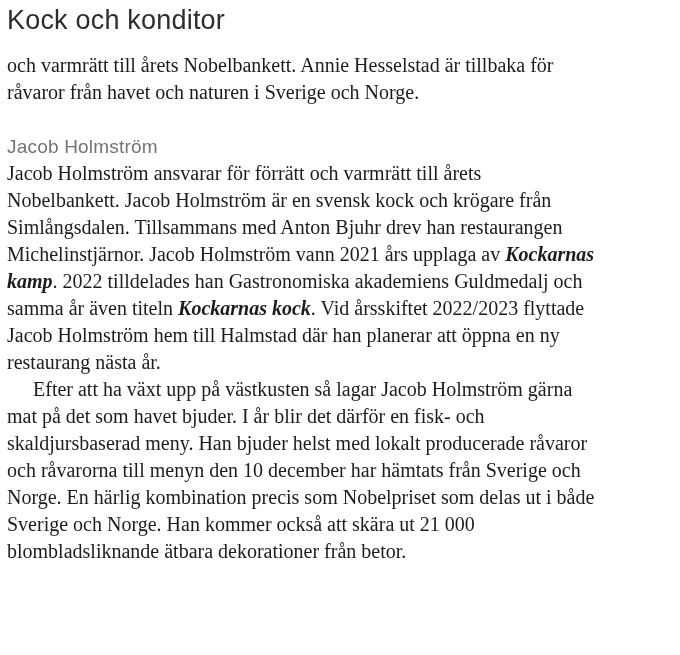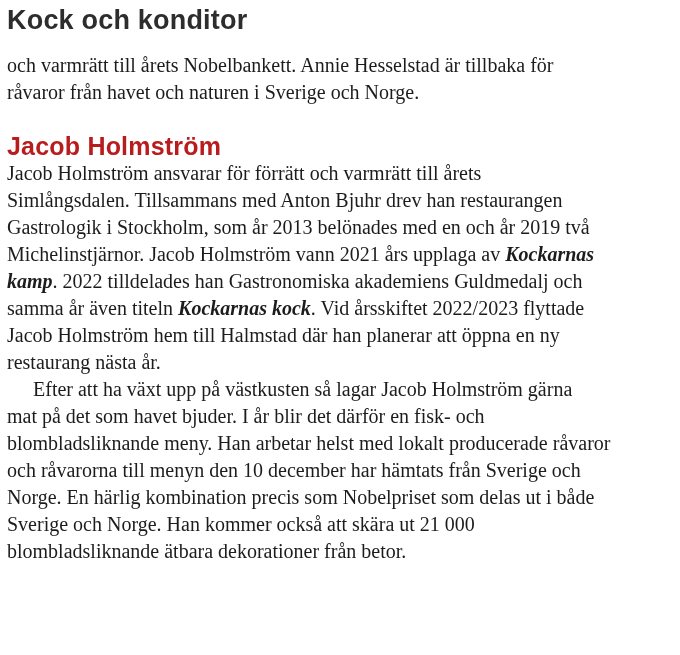--- a/index.html
+++ b/index.html
@@ -12,41 +12,41 @@
     height: 655px;
     overflow: hidden;
     color: #1c1c1c;
     font-family: "Liberation Serif", serif;
   }
   .page {
     padding: 5px 8px 0 7px;
   }
   .doc-title {
     font-family: "Liberation Sans", sans-serif;
-    font-weight: 700;
+    font-weight: 400;
     font-size: 27px;
     line-height: 31px;
     letter-spacing: 0.2px;
     color: #2d2d2d;
     margin: 0 0 16px 0;
   }
   .text-lines {
     font-size: 20px;
     line-height: 27px;
   }
   .text-lines .line {
     white-space: nowrap;
   }
   .section-heading {
     font-family: "Liberation Sans", sans-serif;
-    font-weight: 700;
-    font-size: 25px;
+    font-weight: 400;
+    font-size: 19px;
     line-height: 27px;
     letter-spacing: 0.2px;
-    color: #b91c1c;
+    color: #737373;
     margin: 27px 0 0 0;
   }
   .indent-first .line:first-child {
     text-indent: 26px;
   }
   em {
     font-style: italic;
     font-weight: bold;
   }
 </style>
@@ -59,32 +59,32 @@
 
   <div class="text-lines">
       <div class="line">och varmrätt till årets Nobelbankett. Annie Hesselstad är tillbaka för</div>
       <div class="line">råvaror från havet och naturen i Sverige och Norge.</div>
     </div>
 
   <div class="section-heading">Jacob Holmström</div>
 
   <div class="text-lines">
       <div class="line">Jacob Holmström ansvarar för förrätt och varmrätt till årets</div>
+      <div class="line">Nobelbankett. Jacob Holmström är en svensk kock och krögare från</div>
       <div class="line">Simlångsdalen. Tillsammans med Anton Bjuhr drev han restaurangen</div>
-      <div class="line">Gastrologik i Stockholm, som år 2013 belönades med en och år 2019 två</div>
       <div class="line">Michelinstjärnor. Jacob Holmström vann 2021 års upplaga av <em>Kockarnas</em></div>
       <div class="line"><em>kamp</em>. 2022 tilldelades han Gastronomiska akademiens Guldmedalj och</div>
       <div class="line">samma år även titeln <em>Kockarnas kock</em>. Vid årsskiftet 2022/2023 flyttade</div>
       <div class="line">Jacob Holmström hem till Halmstad där han planerar att öppna en ny</div>
       <div class="line">restaurang nästa år.</div>
     </div>
 
   <div class="text-lines indent-first">
       <div class="line">Efter att ha växt upp på västkusten så lagar Jacob Holmström gärna</div>
       <div class="line">mat på det som havet bjuder. I år blir det därför en fisk- och</div>
-      <div class="line">blombladsliknande meny. Han arbetar helst med lokalt producerade råvaror</div>
+      <div class="line">skaldjursbaserad meny. Han bjuder helst med lokalt producerade råvaror</div>
       <div class="line">och råvarorna till menyn den 10 december har hämtats från Sverige och</div>
       <div class="line">Norge. En härlig kombination precis som Nobelpriset som delas ut i både</div>
       <div class="line">Sverige och Norge. Han kommer också att skära ut 21 000</div>
       <div class="line">blombladsliknande ätbara dekorationer från betor.</div>
     </div>
 
 </div>
 
 </body></html>

